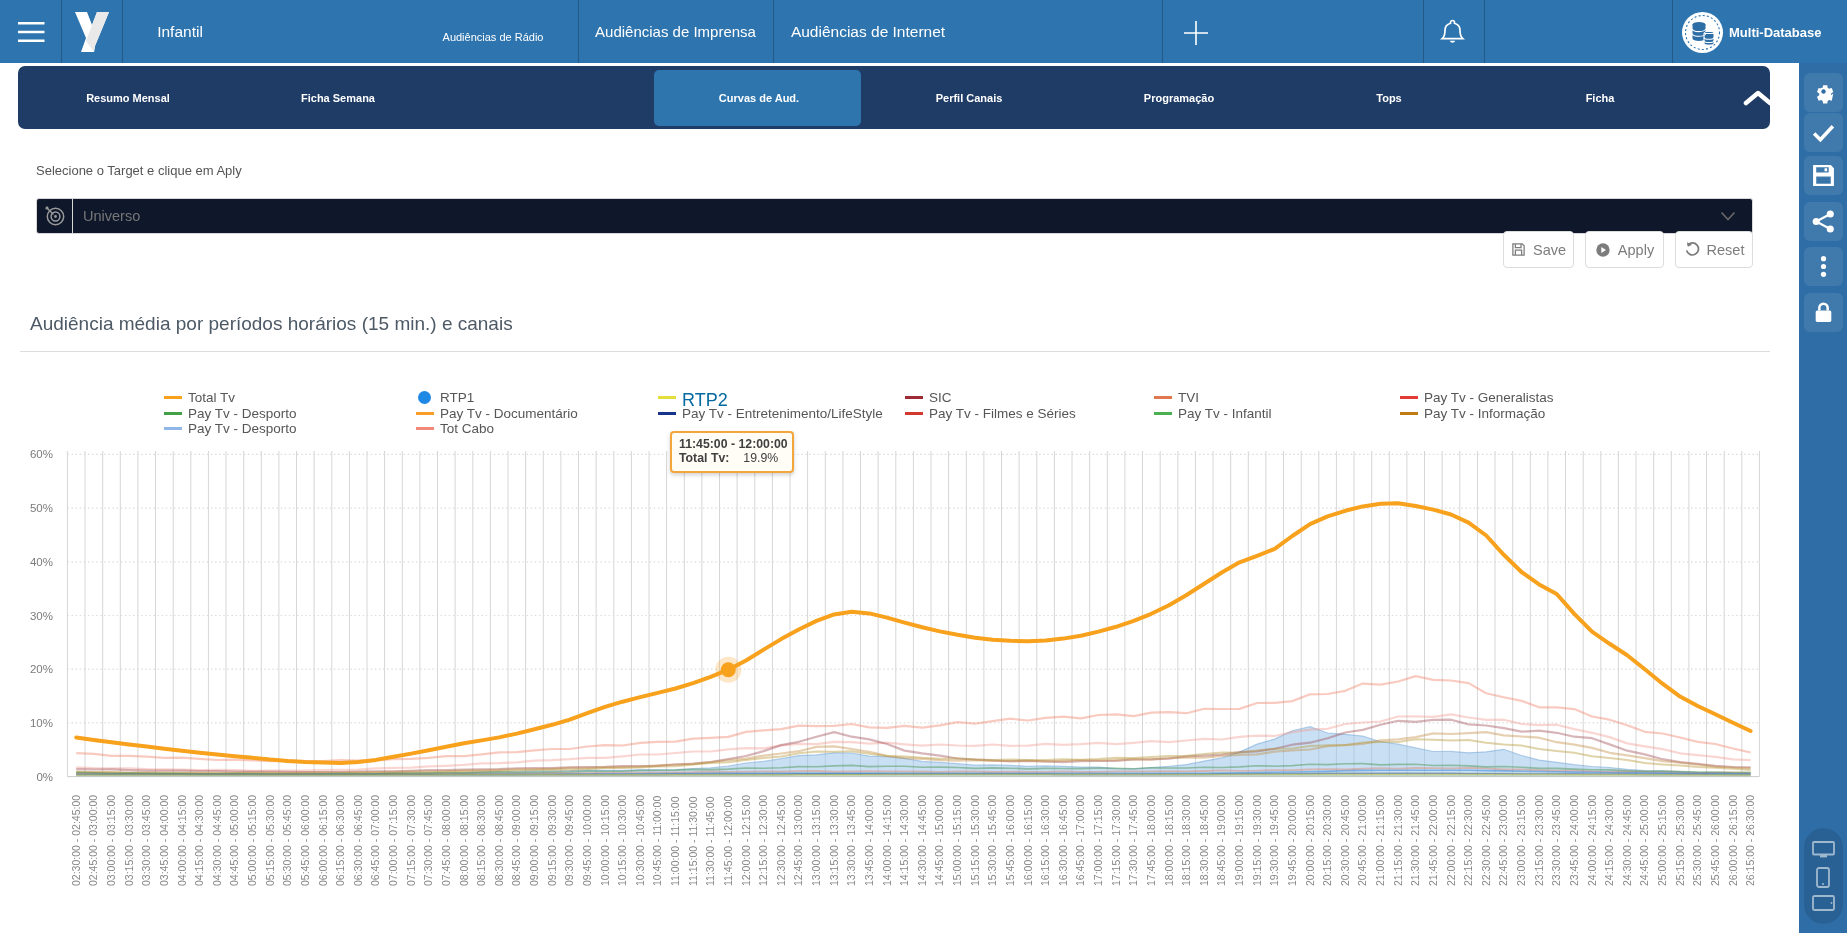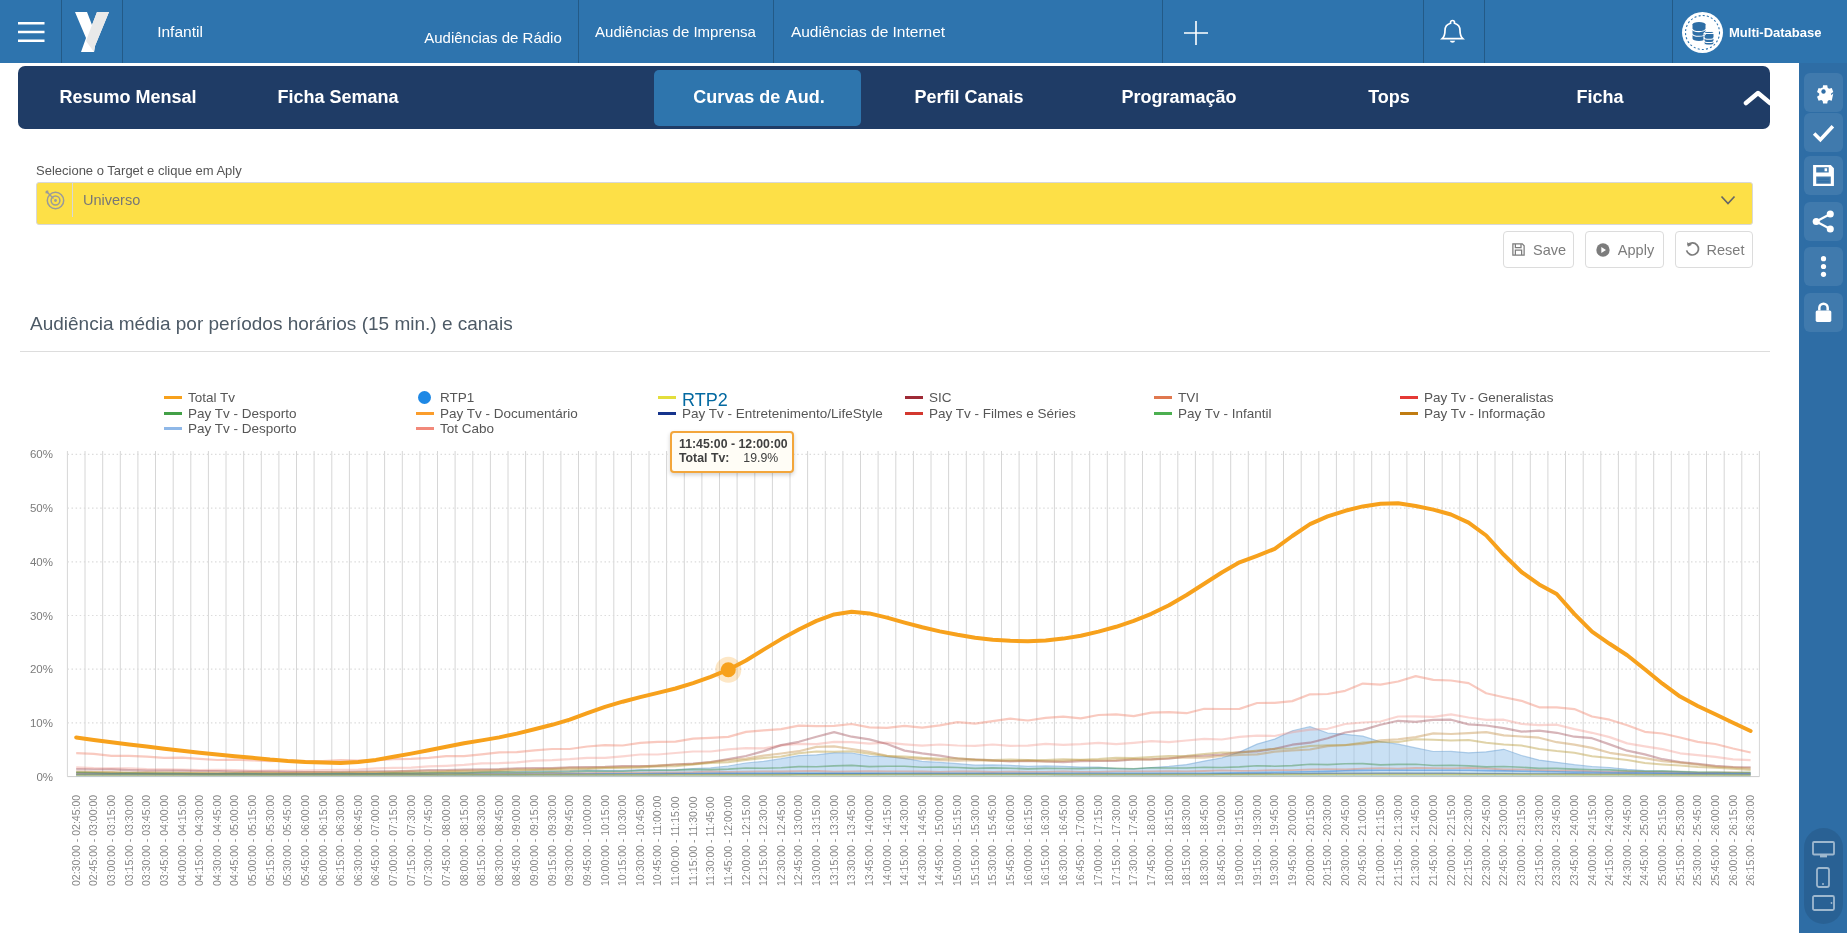--- a/index.html
+++ b/index.html
@@ -149,21 +149,21 @@
     <path d="M0 2.2H26.5M0 11H26.5M0 19.8H26.5" stroke="#fff" stroke-width="2.6"></path>
   </svg>
 
   <svg class="abs" style="left:73px;top:12px" width="38" height="40" viewBox="0 0 38 40">
     <path d="M2 0 L14 0 L19 13 L24 0 L36 0 L22 34 L21 40 L8 40 L13 26 Z" fill="#fff"></path>
     <path d="M19 13 L24 0 L36 0 L22 34 L21 40 L13 29" fill="#e9e9e9"></path>
   </svg>
   <div class="abs" style="left:122px;top:0;width:116px;height:63px;color:#fff;font-size:15.5px;
        display:flex;align-items:center;justify-content:center">Infantil</div>
 
-  <div class="abs" style="left:408px;top:0;width:170px;height:74px;color:#fff;font-size:15px;
+  <div class="abs" style="left:408px;top:0;width:170px;height:74px;color:#fff;font-size:11px;
        display:flex;align-items:center;justify-content:center">Audiências de Rádio</div>
   <div class="abs" style="left:578px;top:0;width:195px;height:63px;color:#fff;font-size:15px;
        display:flex;align-items:center;justify-content:center">Audiências de Imprensa</div>
   <div class="abs" style="left:773px;top:0;width:190px;height:63px;color:#fff;font-size:15.5px;
        display:flex;align-items:center;justify-content:center">Audiências de Internet</div>
 
   <svg class="abs" style="left:1183px;top:20px" width="26" height="26" viewBox="0 0 26 26">
     <path d="M13 1V25 M1 13H25" stroke="#fff" stroke-width="1.6"></path>
   </svg>
 
@@ -195,21 +195,21 @@
   <div class="abs subtab" style="left:215px">Ficha Semana</div>
   <div class="abs subtab" style="left:636px">Curvas de Aud.</div>
   <div class="abs subtab" style="left:846px">Perfil Canais</div>
   <div class="abs subtab" style="left:1056px">Programação</div>
   <div class="abs subtab" style="left:1266px">Tops</div>
   <div class="abs subtab" style="left:1477px">Ficha</div>
   <svg class="abs" style="left:1725px;top:23px" width="30" height="18" viewBox="0 0 30 18">
     <path d="M3 14 L15 4 L27 14" stroke="#fff" stroke-width="4.5" fill="none" stroke-linecap="round" stroke-linejoin="round"></path>
   </svg>
 </div>
-<style>.subtab{top:0;width:210px;height:63px;color:#fff;font-size:18px;font-weight:700;
+<style>.subtab{top:0;width:210px;height:63px;color:#fff;font-size:11px;font-weight:700;
 display:flex;align-items:center;justify-content:center}</style>
 
 <div class="abs" style="left:1799px;top:63px;width:48px;height:870px;background:#2e6da5">
   <div class="abs sbtn" style="top:10px"></div>
   <div class="abs sbtn" style="top:50px"></div>
   <div class="abs sbtn" style="top:93px"></div>
   <div class="abs sbtn" style="top:139px"></div>
   <div class="abs sbtn" style="top:184px"></div>
   <div class="abs sbtn" style="top:230px"></div>
 
@@ -255,21 +255,21 @@
     <circle cx="7" cy="17" r="1" fill="#fff"></circle>
   </svg>
   <svg class="abs" style="left:13px;top:832px" width="23" height="16" viewBox="0 0 23 16" opacity="0.55">
     <rect x="1" y="1" width="21" height="14" rx="1.5" fill="none" stroke="#fff" stroke-width="1.8"></rect>
     <circle cx="19.5" cy="8" r="0.9" fill="#fff"></circle>
   </svg>
 </div>
 <style>.sbtn{left:5px;width:39px;height:39px;border-radius:6px;background:rgba(255,255,255,0.09)}</style>
 
 <div class="abs" style="left:36px;top:163px;font-size:13px;color:#555">Selecione o Target e clique em Aply</div>
-<div class="abs" style="left:36px;top:182px;width:1717px;height:43px;border:1px solid #d8d8d8;border-radius:3px;background:#fde047">
+<div class="abs" style="left:36px;top:198px;width:1717px;height:36px;border:1px solid #d8d8d8;border-radius:3px;background:#0f172a">
   <div class="abs" style="left:0;top:0;width:36px;height:34px;border-right:1px solid #d8d8d8"></div>
   <svg class="abs" style="left:7px;top:6px" width="22" height="22" viewBox="0 0 22 22">
     <circle cx="11.5" cy="11.5" r="8.2" fill="none" stroke="#9a9a9a" stroke-width="1.5"></circle>
     <circle cx="11.5" cy="11.5" r="4.4" fill="none" stroke="#9a9a9a" stroke-width="1.5"></circle>
     <circle cx="11.5" cy="11.5" r="1.4" fill="#9a9a9a"></circle>
     <path d="M2 2 L9.5 9.5 M3.5 1.5 L3.8 4.6 M1.5 3.5 L4.6 3.8" stroke="#9a9a9a" stroke-width="1.4" fill="none"></path>
   </svg>
   <span class="abs" style="left:46px;top:9px;font-size:14.5px;color:#777">Universo</span>
   <svg class="abs" style="left:1683px;top:12px" width="16" height="11" viewBox="0 0 16 11">
     <path d="M1.5 1.5 L8 8.5 L14.5 1.5" stroke="#666" stroke-width="1.7" fill="none"></path>

